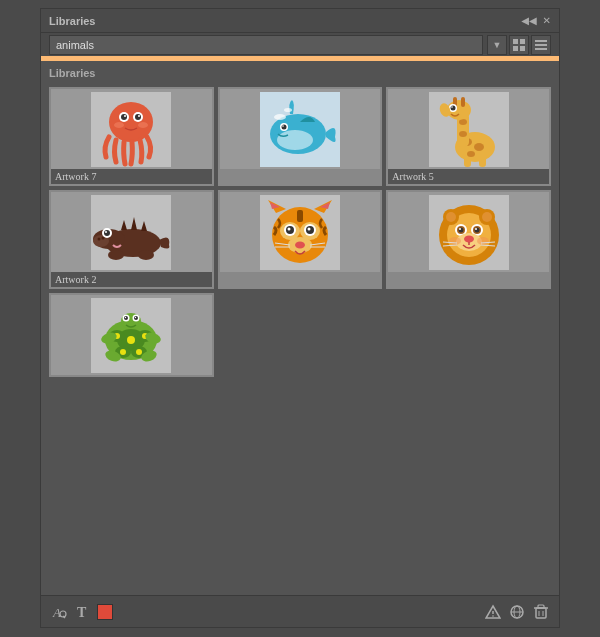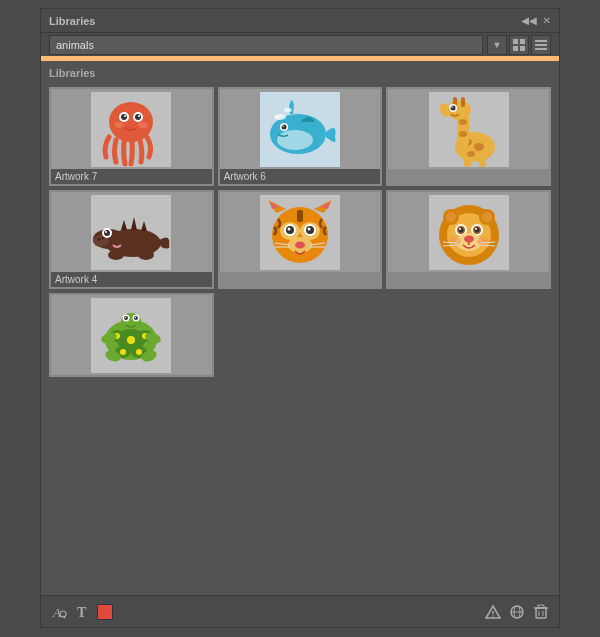--- a/index.html
+++ b/index.html
@@ -109,20 +109,21 @@
       display: grid;
       grid-template-columns: repeat(3, 1fr);
       gap: 4px;
     }
     .artwork-item {
       background: #888;
       border: 2px solid transparent;
       cursor: pointer;
       display: flex;
       flex-direction: column;
+      font-family: Liberation Serif, serif;
     }
     .artwork-thumb {
       width: 100%;
       height: 80px;
       display: flex;
       align-items: center;
       justify-content: center;
       overflow: hidden;
       background: #999;
     }
@@ -261,21 +262,20 @@
 
             <path d="M30 22 Q28 10 32 8 Q35 10 33 22" fill="#3ab0d0"></path>
             <ellipse cx="20" cy="25" rx="6" ry="3" fill="white" opacity="0.7"></ellipse>
             <ellipse cx="28" cy="18" rx="4" ry="2" fill="white" opacity="0.7"></ellipse>
 
             <path d="M18 42 Q22 46 28 43" stroke="#2090a0" stroke-width="1.5" fill="none"></path>
 
             <path d="M40 30 Q50 20 55 30" fill="#2090a0"></path>
           </svg>
         </div>
-        <div class="artwork-label">Artwork 6</div>
       </div>
 
       <div class="artwork-item">
         <div class="artwork-thumb">
           <svg width="80" height="75" viewBox="0 0 80 75">
             <rect width="80" height="75" fill="#c0c0c0"></rect>
 
             <rect x="35" y="55" width="7" height="20" rx="3" fill="#e8b040"></rect>
             <rect x="50" y="55" width="7" height="20" rx="3" fill="#e8b040"></rect>
 
@@ -297,20 +297,21 @@
 
             <circle cx="24" cy="16" r="4" fill="white"></circle>
             <circle cx="24" cy="16" r="2.5" fill="#333"></circle>
             <circle cx="23" cy="15" r="0.8" fill="white"></circle>
 
             <ellipse cx="16" cy="18" rx="5" ry="7" fill="#e8b040" transform="rotate(-20,16,18)"></ellipse>
 
             <path d="M22 22 Q26 26 30 22" stroke="#c07020" stroke-width="1.5" fill="none"></path>
           </svg>
         </div>
+        <div class="artwork-label">Artwork 5</div>
       </div>
 
       <div class="artwork-item">
         <div class="artwork-thumb">
           <svg width="80" height="75" viewBox="0 0 80 75">
             <rect width="80" height="75" fill="#c0c0c0"></rect>
 
             <ellipse cx="42" cy="48" rx="28" ry="14" fill="#5a3020"></ellipse>
 
             <ellipse cx="25" cy="60" rx="8" ry="5" fill="#5a3020"></ellipse>
@@ -329,21 +330,21 @@
             <circle cx="8" cy="44" r="1.5" fill="#4a2010"></circle>
             <circle cx="12" cy="43" r="1.5" fill="#4a2010"></circle>
 
             <path d="M30 35 L33 25 L36 35" fill="#4a2010"></path>
             <path d="M40 35 L43 22 L46 35" fill="#4a2010"></path>
             <path d="M50 36 L53 26 L56 36" fill="#4a2010"></path>
 
             <path d="M22 50 Q26 54 30 50" stroke="#e090a0" stroke-width="2" fill="none"></path>
           </svg>
         </div>
-        <div class="artwork-label">Artwork 4</div>
+        <div class="artwork-label">Artwork 2</div>
       </div>
 
       <div class="artwork-item">
         <div class="artwork-thumb">
           <svg width="80" height="75" viewBox="0 0 80 75">
             <rect width="80" height="75" fill="#c0c0c0"></rect>
 
             <ellipse cx="40" cy="40" rx="28" ry="28" fill="#e8880a"></ellipse>
 
             <polygon points="16,18 8,5 26,14" fill="#e8880a"></polygon>

